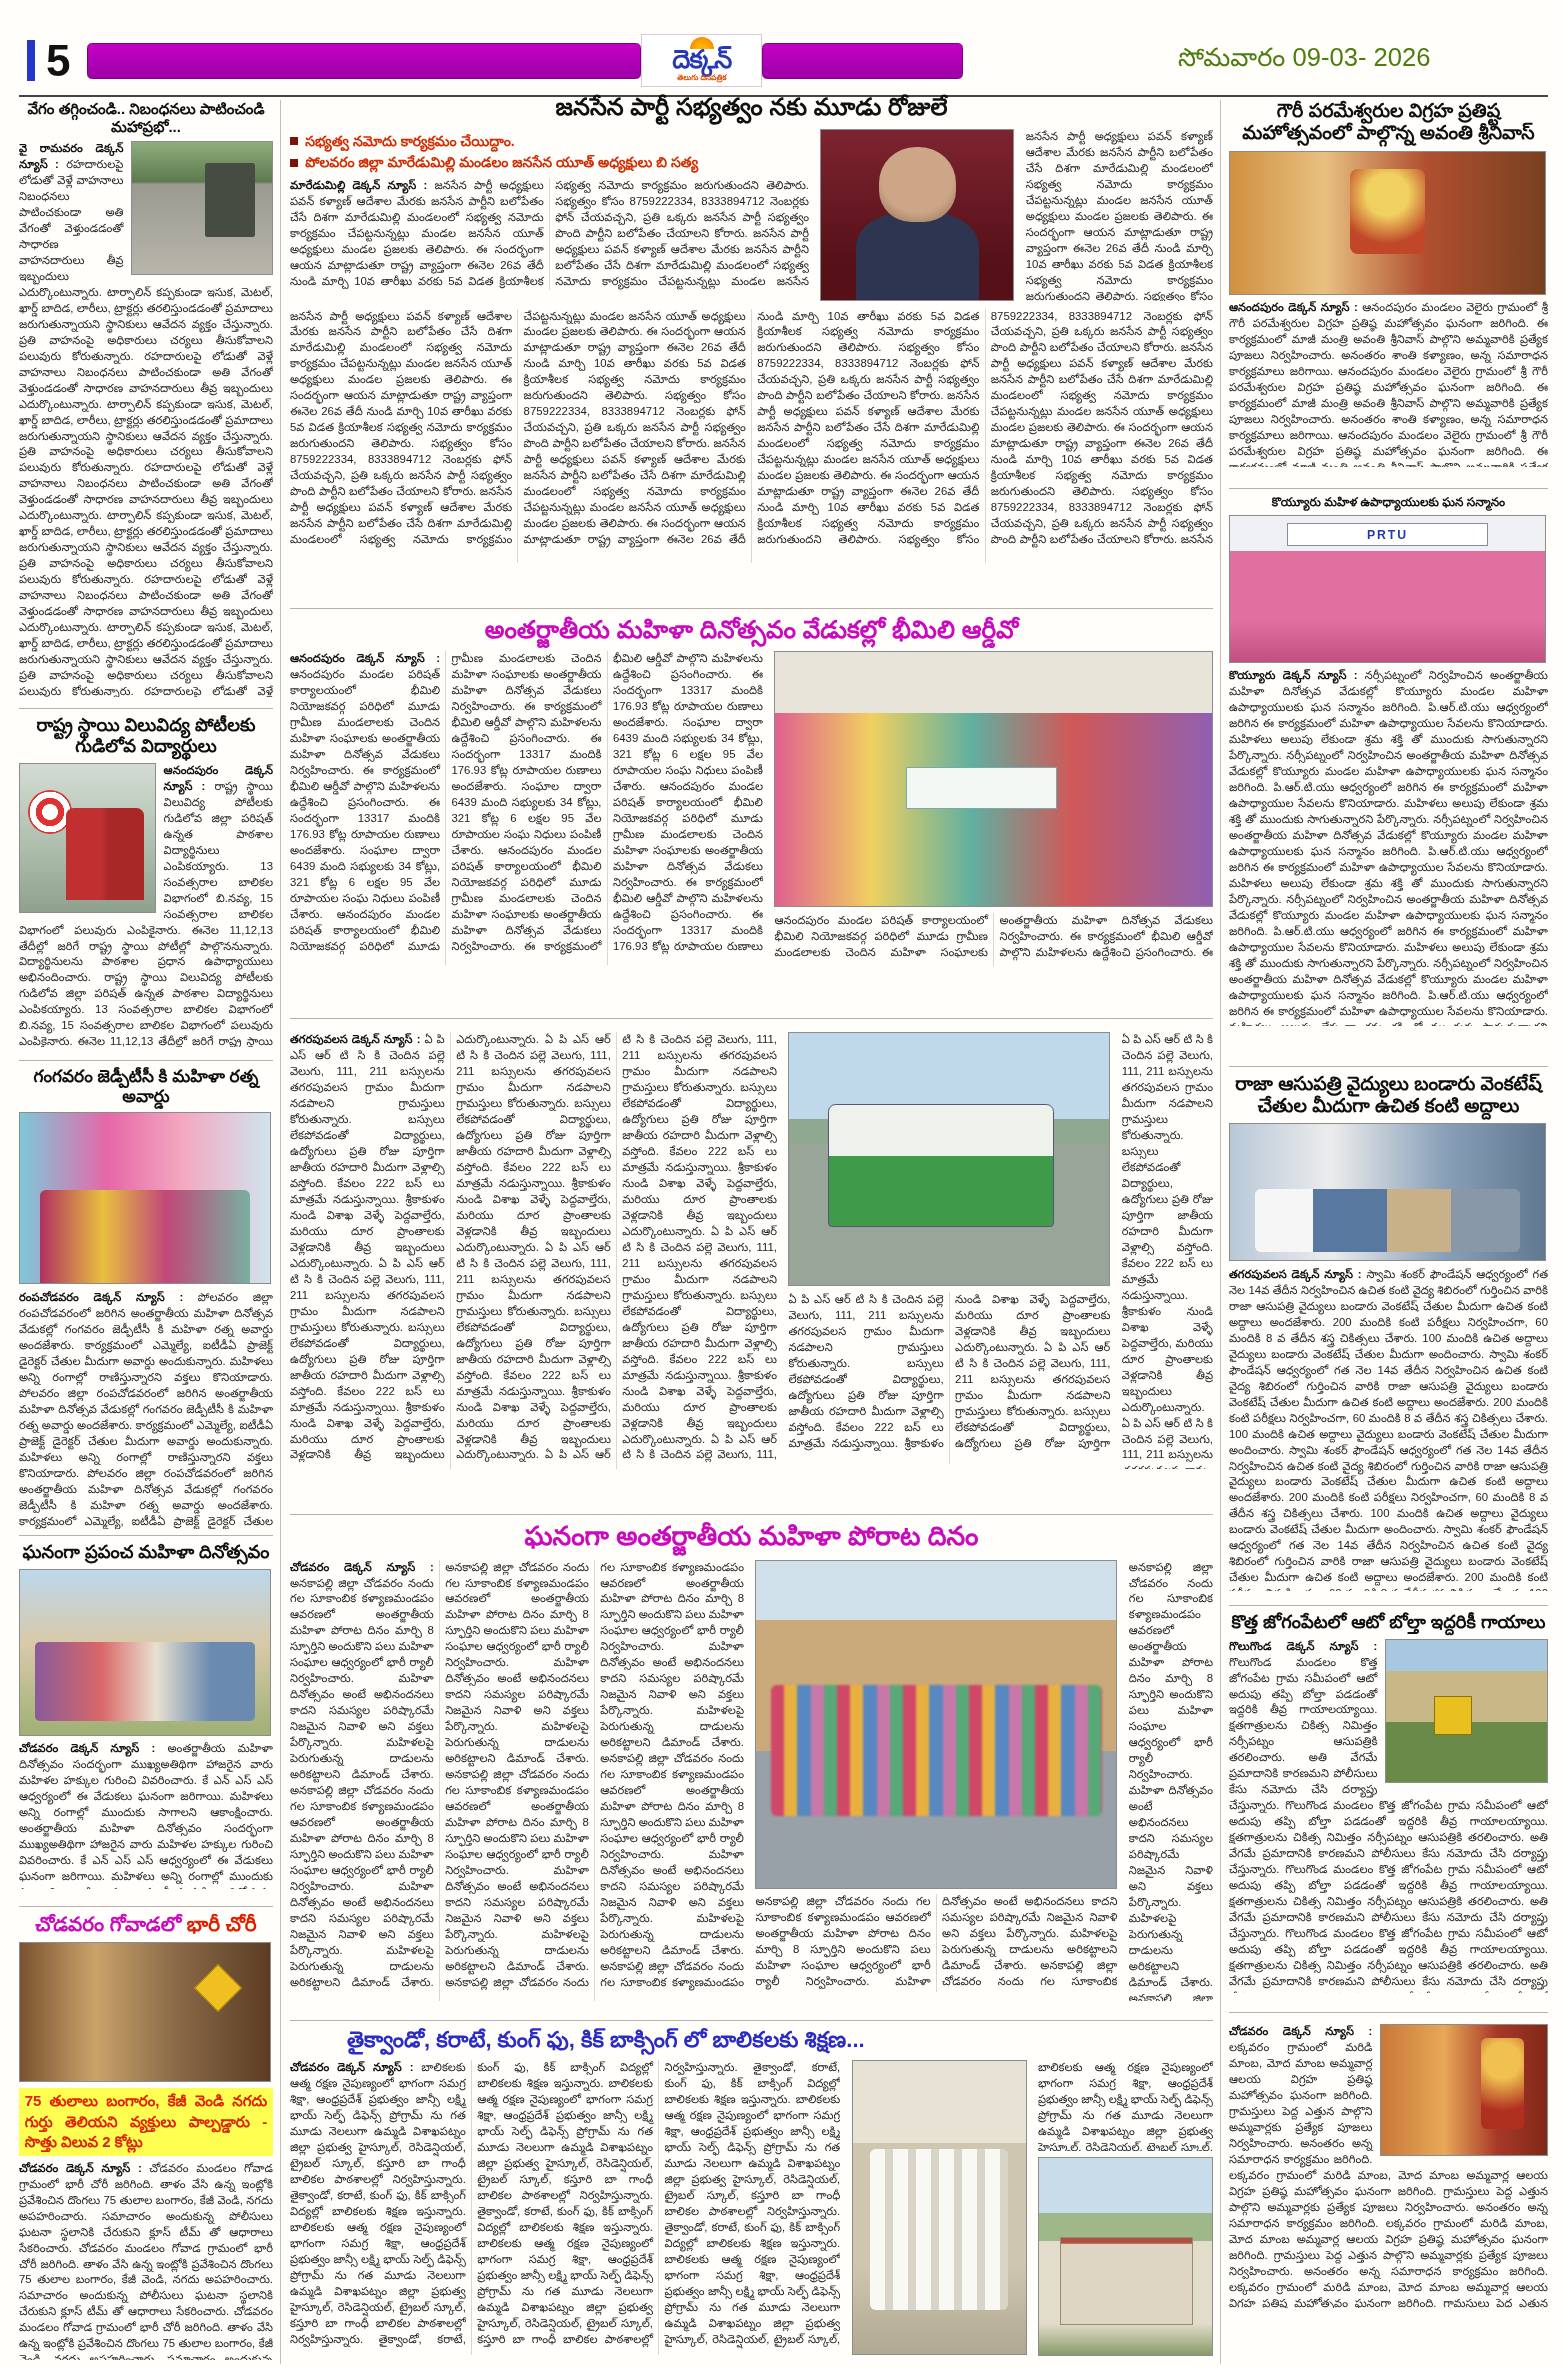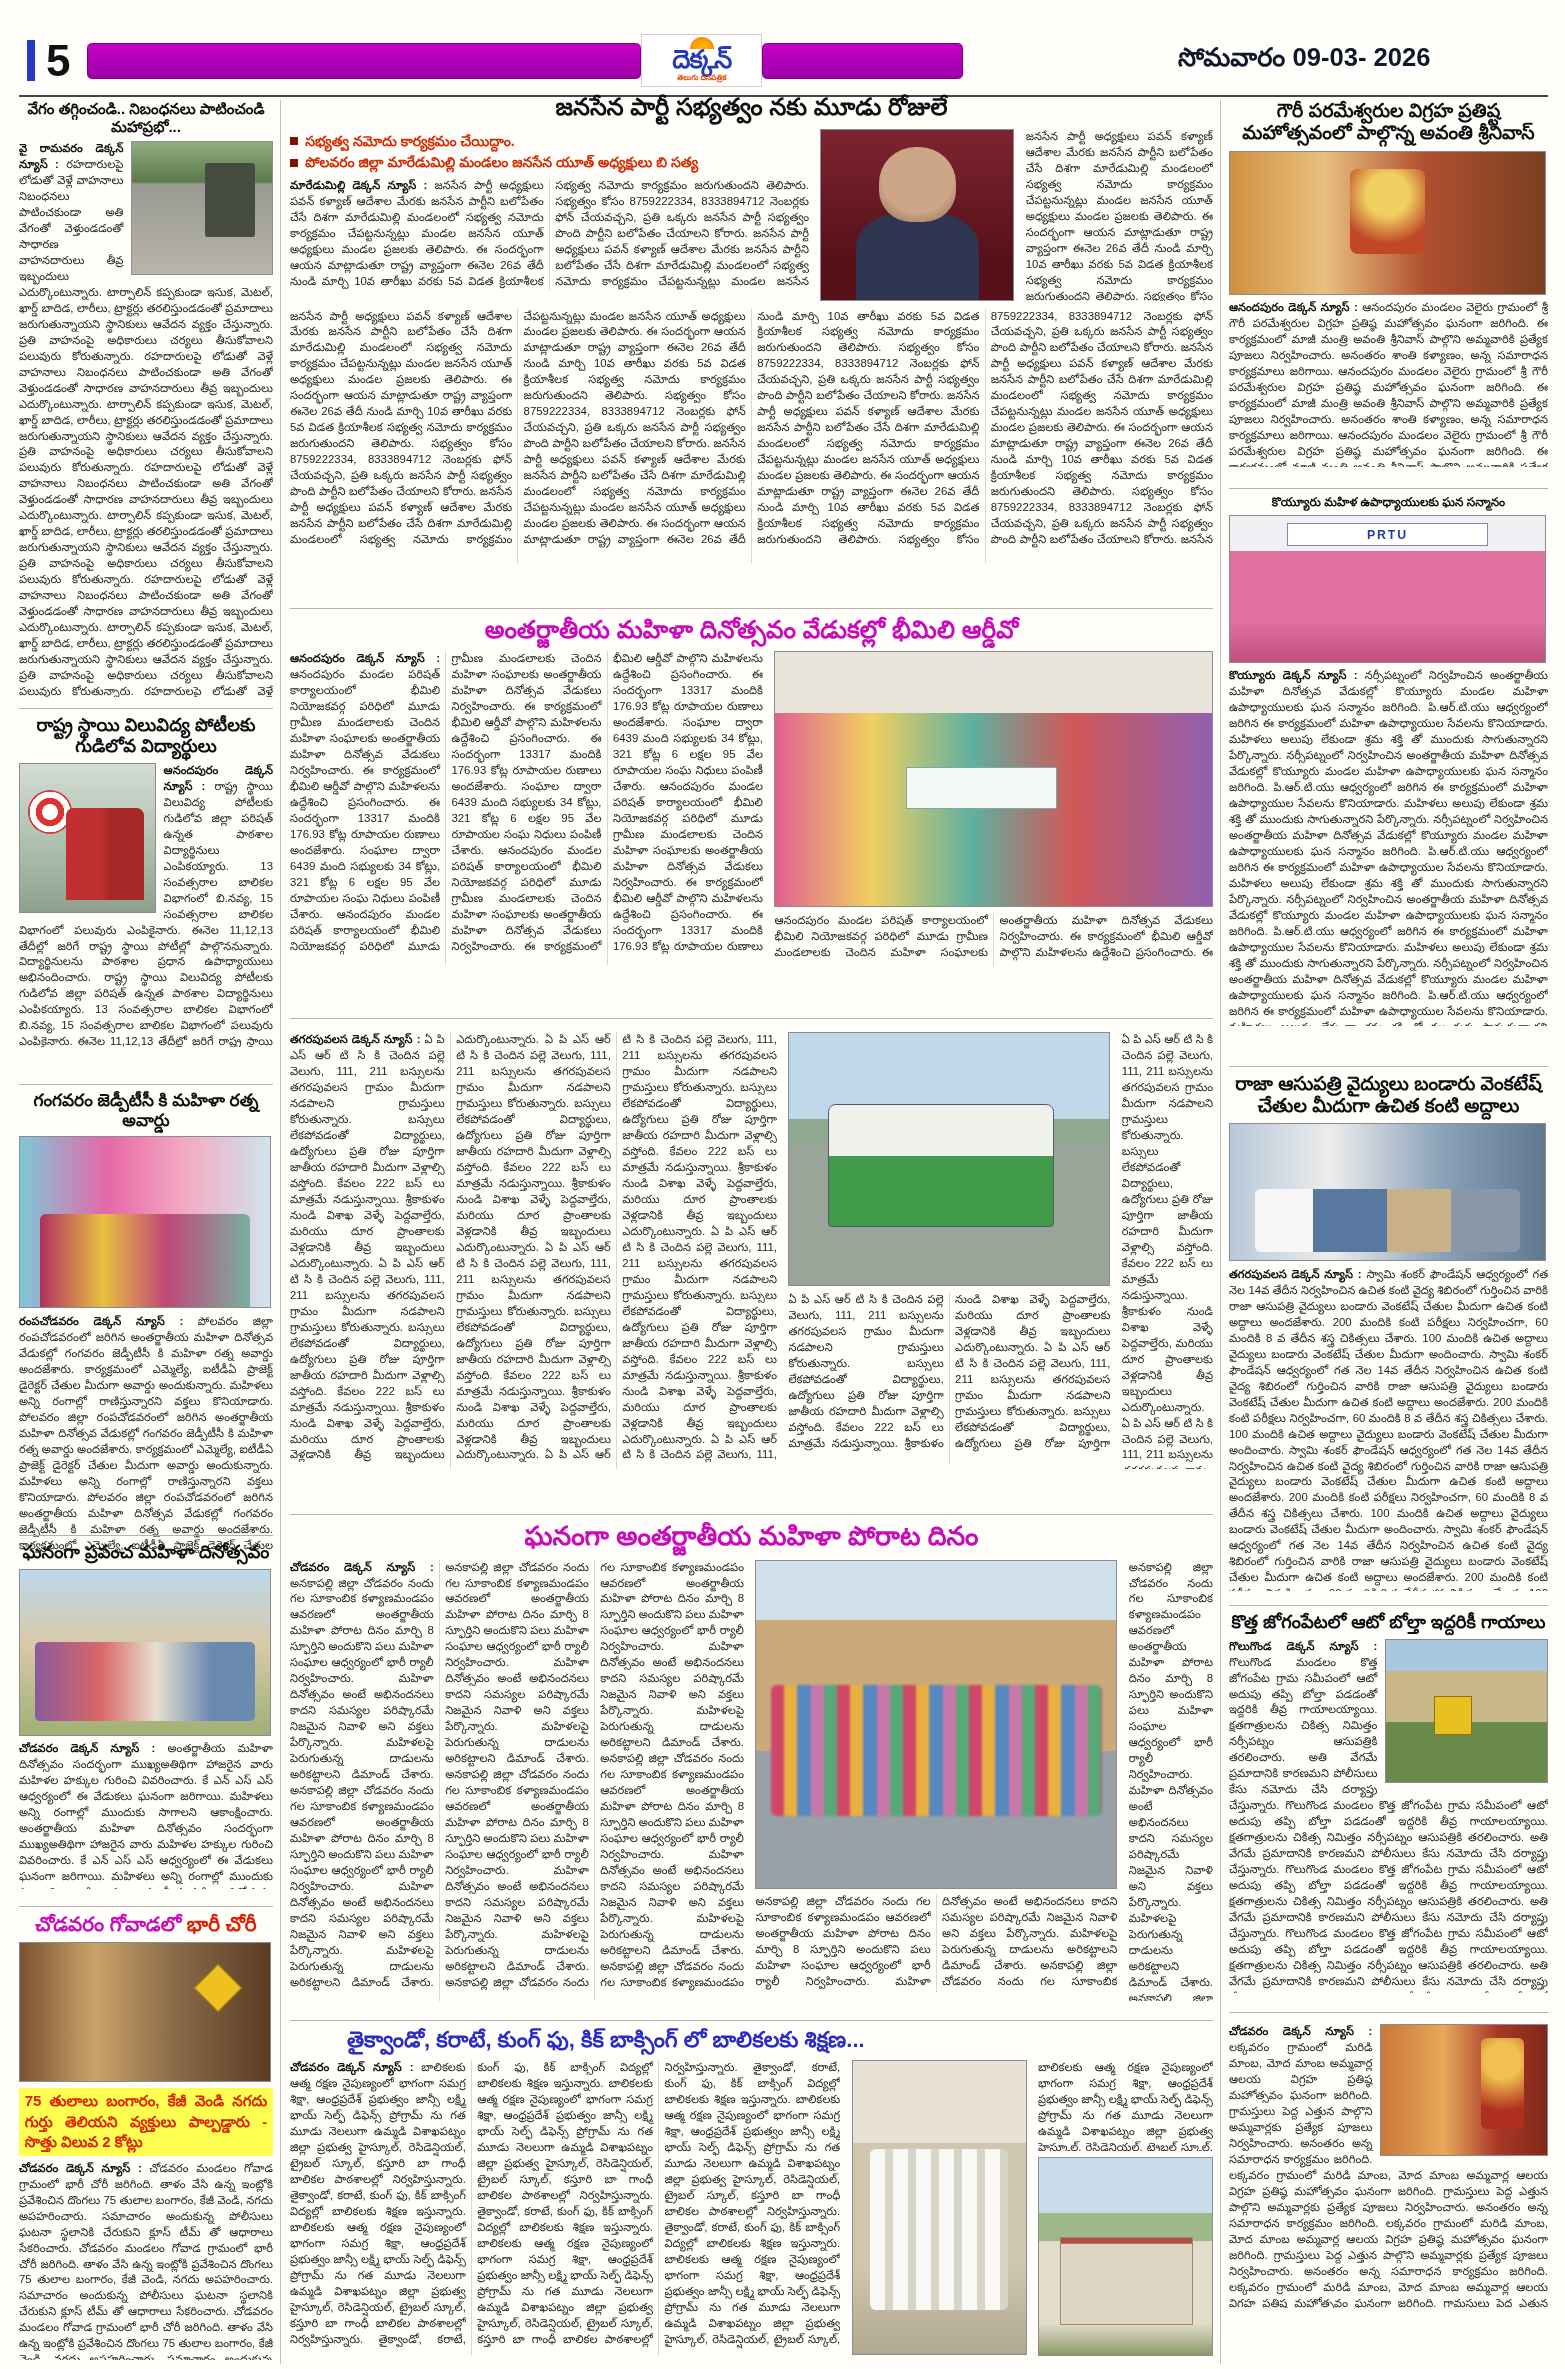--- a/index.html
+++ b/index.html
@@ -9,21 +9,21 @@
   
   .header { position:absolute; left:26.5px; top:32px; width:1518px; height:57px; display:flex; align-items:center; }
   .pageno { font-size:44px; font-weight:bold; color:#111; border-left:8.5px solid #2438c8; padding-left:11.4px; line-height:0.95; }
   .mbar { height:36px; background:linear-gradient(#c400c6,#9c00a6); border:1.9px solid #7c0084; border-radius:4.7px; }
   .mbar1 { width:554px; margin-left:17px; }
   .mbar2 { width:201px; }
   .masthead-box { width:121px; height:53px; background:#fff; border:0.9px solid #d8c8d8; display:flex; flex-direction:column; align-items:center; justify-content:center; position:relative; z-index:2; }
   .masthead-sun { width:24.6px; height:12.3px; border-radius:12.3px 12.3px 0 0; background:radial-gradient(circle at 50% 100%, #ffb300 30%, #ff8a00 70%); margin-bottom:-1.9px; }
   .masthead-title { font-size:25.6px; font-weight:bold; color:#2438b8; letter-spacing:-0.9px; line-height:1; }
   .masthead-tagline { font-size:7.6px; color:#e04a00; font-weight:bold; }
-  .dateline { margin-left:auto; margin-right:114px; font-size:25.6px; font-weight:bold; color:#0f172a; }
+  .dateline { margin-left:auto; margin-right:114px; font-size:25.6px; font-weight:normal; color:#4d7c0f; }
   .header-rule { position:absolute; left:19px; top:95px; width:1529px; height:1.9px; background:#444; }
 
   
   .vrule { position:absolute; top:100px; width:0.9px; height:2264px; background:#c6beb4; }
   .article { position:absolute; overflow:hidden; }
   .rule-top { border-top:0.9px solid #b9b1a6; padding-top:5.7px; }
   .headline { font-weight:bold; color:#101010; text-align:center; line-height:1.18; }
   .h-magenta { color:#cb0abe; }
   .h-blue { color:#2b2bc6; }
   .h-red { color:#e11f00; }
@@ -112,21 +112,21 @@
 
   <div class="article rule-top" style="left:19px; top:708px; width:254px; height:346px;">
     <div class="headline" style="font-size:18px;">రాష్ట్ర స్థాయి విలువిద్య పోటీలకు గుడిలోవ విద్యార్థులు</div>
     <div class="body-text" style="margin-top:5.7px; height:284px;">
       <div class="photo ph-archery fl-l" style="width:137px; height:150px;"></div>
       <span class="byline">ఆనందపురం డెక్కన్ న్యూస్ : </span>
       <span>రాష్ట్ర స్థాయి విలువిద్య పోటీలకు గుడిలోవ జిల్లా పరిషత్ ఉన్నత పాఠశాల విద్యార్థినులు ఎంపికయ్యారు. 13 సంవత్సరాల బాలికల విభాగంలో బి.నవ్య, 15 సంవత్సరాల బాలికల విభాగంలో పలువురు ఎంపికైనారు. ఈనెల 11,12,13 తేదీల్లో జరిగే రాష్ట్ర స్థాయి పోటీల్లో పాల్గొననున్నారు. విద్యార్థినులను పాఠశాల ప్రధాన ఉపాధ్యాయులు అభినందించారు. రాష్ట్ర స్థాయి విలువిద్య పోటీలకు గుడిలోవ జిల్లా పరిషత్ ఉన్నత పాఠశాల విద్యార్థినులు ఎంపికయ్యారు. 13 సంవత్సరాల బాలికల విభాగంలో బి.నవ్య, 15 సంవత్సరాల బాలికల విభాగంలో పలువురు ఎంపికైనారు. ఈనెల 11,12,13 తేదీల్లో జరిగే రాష్ట్ర స్థాయి పోటీల్లో పాల్గొననున్నారు. విద్యార్థినులను పాఠశాల ప్రధాన ఉపాధ్యాయులు అభినందించారు. రాష్ట్ర స్థాయి విలువిద్య పోటీలకు గుడిలోవ జిల్లా పరిషత్ ఉన్నత పాఠశాల విద్యార్థినులు ఎంపికయ్యారు. 13 సంవత్సరాల బాలికల విభాగంలో బి.నవ్య, 15 సంవత్సరాల బాలికల విభాగంలో పలువురు ఎంపికైనారు. ఈనెల 11,12,13 తేదీల్లో జరిగే రాష్ట్ర స్థాయి పోటీల్లో పాల్గొననున్నారు. విద్యార్థినులను పాఠశాల ప్రధాన ఉపాధ్యాయులు అభినందించారు. రాష్ట్ర స్థాయి విలువిద్య పోటీలకు గుడిలోవ జిల్లా పరిషత్ ఉన్నత పాఠశాల విద్యార్థినులు ఎంపికయ్యారు. 13 సంవత్సరాల బాలికల విభాగంలో బి.నవ్య, 15 సంవత్సరాల బాలికల విభాగంలో పలువురు ఎంపికైనారు. ఈనెల 11,12,13 తేదీల్లో జరిగే రాష్ట్ర స్థాయి పోటీల్లో పాల్గొననున్నారు. విద్యార్థినులను పాఠశాల ప్రధాన ఉపాధ్యాయులు అభినందించారు. రాష్ట్ర స్థాయి విలువిద్య పోటీలకు గుడిలోవ జిల్లా పరిషత్ ఉన్నత పాఠశాల విద్యార్థినులు ఎంపికయ్యారు. 13 సంవత్సరాల బాలికల విభాగంలో బి.నవ్య, 15 సంవత్సరాల బాలికల విభాగంలో పలువురు ఎంపికైనారు. ఈనెల 11,12,13 తేదీల్లో జరిగే రాష్ట్ర స్థాయి పోటీల్లో పాల్గొననున్నారు. విద్యార్థినులను పాఠశాల ప్రధాన ఉపాధ్యాయులు అభినందించారు. రాష్ట్ర స్థాయి విలువిద్య పోటీలకు గుడిలోవ జిల్లా పరిషత్ ఉన్నత పాఠశాల విద్యార్థినులు ఎంపికయ్యారు. 13 సంవత్సరాల బాలికల విభాగంలో బి.నవ్య, 15 సంవత్సరాల బాలికల విభాగంలో పలువురు ఎంపికైనారు. ఈనెల 11,12,13 తేదీల్లో జరిగే రాష్ట్ర స్థాయి పోటీల్లో పాల్గొననున్నారు. విద్యార్థినులను పాఠశాల ప్రధాన ఉపాధ్యాయులు అభినందించారు. రాష్ట్ర స్థాయి విలువిద్య పోటీలకు గుడిలోవ జిల్లా పరిషత్ ఉన్నత పాఠశాల విద్యార్థినులు ఎంపికయ్యారు. 13 సంవత్సరాల బాలికల విభాగంలో బి.నవ్య, 15 సంవత్సరాల బాలికల విభాగంలో పలువురు ఎంపికైనారు. ఈనెల 11,12,13 తేదీల్లో జరిగే రాష్ట్ర స్థాయి పోటీల్లో పాల్గొననున్నారు. విద్యార్థినులను పాఠశాల ప్రధాన ఉపాధ్యాయులు అభినందించారు. రాష్ట్ర స్థాయి విలువిద్య పోటీలకు గుడిలోవ జిల్లా పరిషత్ ఉన్నత పాఠశాల విద్యార్థినులు ఎంపికయ్యారు. 13 సంవత్సరాల బాలికల విభాగంలో బి.నవ్య, 15 సంవత్సరాల బాలికల విభాగంలో పలువురు ఎంపికైనారు. ఈనెల 11,12,13 తేదీల్లో జరిగే రాష్ట్ర స్థాయి పోటీల్లో పాల్గొననున్నారు. విద్యార్థినులను పాఠశాల ప్రధాన ఉపాధ్యాయులు అభినందించారు. రాష్ట్ర స్థాయి విలువిద్య పోటీలకు గుడిలోవ జిల్లా పరిషత్ ఉన్నత పాఠశాల విద్యార్థినులు ఎంపికయ్యారు. 13 సంవత్సరాల బాలికల విభాగంలో బి.నవ్య, 15 సంవత్సరాల బాలికల విభాగంలో పలువురు ఎంపికైనారు. ఈనెల 11,12,13 తేదీల్లో జరిగే రాష్ట్ర స్థాయి పోటీల్లో పాల్గొననున్నారు. విద్యార్థినులను పాఠశాల ప్రధాన ఉపాధ్యాయులు అభినందించారు. రాష్ట్ర స్థాయి విలువిద్య పోటీలకు గుడిలోవ జిల్లా పరిషత్ ఉన్నత పాఠశాల విద్యార్థినులు ఎంపికయ్యారు. 13 సంవత్సరాల బాలికల విభాగంలో బి.నవ్య, 15 సంవత్సరాల బాలికల విభాగంలో పలువురు ఎంపికైనారు. ఈనెల 11,12,13 తేదీల్లో జరిగే రాష్ట్ర స్థాయి పోటీల్లో పాల్గొననున్నారు. విద్యార్థినులను పాఠశాల ప్రధాన ఉపాధ్యాయులు అభినందించారు. </span>
     </div>
   </div>
 
-  <div class="article rule-top" style="left:19px; top:1060px; width:254px; height:469px;margin-top:24px;">
+  <div class="article rule-top" style="left:19px; top:1060px; width:254px; height:469px;">
     <div class="headline" style="font-size:17px;">గంగవరం జెడ్పీటీసీ కి మహిళా రత్న అవార్డు</div>
     <div class="photo ph-award" style="width:252px; height:172px; margin:5.7px 0;"></div>
     <div class="body-text" style="height:242px;">
       <span class="byline">రంపచోడవరం డెక్కన్ న్యూస్ : </span>
       <span>పోలవరం జిల్లా రంపచోడవరంలో జరిగిన అంతర్జాతీయ మహిళా దినోత్సవ వేడుకల్లో గంగవరం జెడ్పీటీసీ కి మహిళా రత్న అవార్డు అందజేశారు. కార్యక్రమంలో ఎమ్మెల్యే, ఐటీడీఏ ప్రాజెక్ట్ డైరెక్టర్ చేతుల మీదుగా అవార్డు అందుకున్నారు. మహిళలు అన్ని రంగాల్లో రాణిస్తున్నారని వక్తలు కొనియాడారు. పోలవరం జిల్లా రంపచోడవరంలో జరిగిన అంతర్జాతీయ మహిళా దినోత్సవ వేడుకల్లో గంగవరం జెడ్పీటీసీ కి మహిళా రత్న అవార్డు అందజేశారు. కార్యక్రమంలో ఎమ్మెల్యే, ఐటీడీఏ ప్రాజెక్ట్ డైరెక్టర్ చేతుల మీదుగా అవార్డు అందుకున్నారు. మహిళలు అన్ని రంగాల్లో రాణిస్తున్నారని వక్తలు కొనియాడారు. పోలవరం జిల్లా రంపచోడవరంలో జరిగిన అంతర్జాతీయ మహిళా దినోత్సవ వేడుకల్లో గంగవరం జెడ్పీటీసీ కి మహిళా రత్న అవార్డు అందజేశారు. కార్యక్రమంలో ఎమ్మెల్యే, ఐటీడీఏ ప్రాజెక్ట్ డైరెక్టర్ చేతుల మీదుగా అవార్డు అందుకున్నారు. మహిళలు అన్ని రంగాల్లో రాణిస్తున్నారని వక్తలు కొనియాడారు. పోలవరం జిల్లా రంపచోడవరంలో జరిగిన అంతర్జాతీయ మహిళా దినోత్సవ వేడుకల్లో గంగవరం జెడ్పీటీసీ కి మహిళా రత్న అవార్డు అందజేశారు. కార్యక్రమంలో ఎమ్మెల్యే, ఐటీడీఏ ప్రాజెక్ట్ డైరెక్టర్ చేతుల మీదుగా అవార్డు అందుకున్నారు. మహిళలు అన్ని రంగాల్లో రాణిస్తున్నారని వక్తలు కొనియాడారు. పోలవరం జిల్లా రంపచోడవరంలో జరిగిన అంతర్జాతీయ మహిళా దినోత్సవ వేడుకల్లో గంగవరం జెడ్పీటీసీ కి మహిళా రత్న అవార్డు అందజేశారు. కార్యక్రమంలో ఎమ్మెల్యే, ఐటీడీఏ ప్రాజెక్ట్ డైరెక్టర్ చేతుల మీదుగా అవార్డు అందుకున్నారు. మహిళలు అన్ని రంగాల్లో రాణిస్తున్నారని వక్తలు కొనియాడారు. పోలవరం జిల్లా రంపచోడవరంలో జరిగిన అంతర్జాతీయ మహిళా దినోత్సవ వేడుకల్లో గంగవరం జెడ్పీటీసీ కి మహిళా రత్న అవార్డు అందజేశారు. కార్యక్రమంలో ఎమ్మెల్యే, ఐటీడీఏ ప్రాజెక్ట్ డైరెక్టర్ చేతుల మీదుగా అవార్డు అందుకున్నారు. మహిళలు అన్ని రంగాల్లో రాణిస్తున్నారని వక్తలు కొనియాడారు. పోలవరం జిల్లా రంపచోడవరంలో జరిగిన అంతర్జాతీయ మహిళా దినోత్సవ వేడుకల్లో గంగవరం జెడ్పీటీసీ కి మహిళా రత్న అవార్డు అందజేశారు. కార్యక్రమంలో ఎమ్మెల్యే, ఐటీడీఏ ప్రాజెక్ట్ డైరెక్టర్ చేతుల మీదుగా అవార్డు అందుకున్నారు. మహిళలు అన్ని రంగాల్లో రాణిస్తున్నారని వక్తలు కొనియాడారు. పోలవరం జిల్లా రంపచోడవరంలో జరిగిన అంతర్జాతీయ మహిళా దినోత్సవ వేడుకల్లో గంగవరం జెడ్పీటీసీ కి మహిళా రత్న అవార్డు అందజేశారు. కార్యక్రమంలో ఎమ్మెల్యే, ఐటీడీఏ ప్రాజెక్ట్ డైరెక్టర్ చేతుల మీదుగా అవార్డు అందుకున్నారు. మహిళలు అన్ని రంగాల్లో రాణిస్తున్నారని వక్తలు కొనియాడారు. పోలవరం జిల్లా రంపచోడవరంలో జరిగిన అంతర్జాతీయ మహిళా దినోత్సవ వేడుకల్లో గంగవరం జెడ్పీటీసీ కి మహిళా రత్న అవార్డు అందజేశారు. కార్యక్రమంలో ఎమ్మెల్యే, ఐటీడీఏ ప్రాజెక్ట్ డైరెక్టర్ చేతుల మీదుగా అవార్డు అందుకున్నారు. మహిళలు అన్ని రంగాల్లో రాణిస్తున్నారని వక్తలు కొనియాడారు. పోలవరం జిల్లా రంపచోడవరంలో జరిగిన అంతర్జాతీయ మహిళా దినోత్సవ వేడుకల్లో గంగవరం జెడ్పీటీసీ కి మహిళా రత్న అవార్డు అందజేశారు. కార్యక్రమంలో ఎమ్మెల్యే, ఐటీడీఏ ప్రాజెక్ట్ డైరెక్టర్ చేతుల మీదుగా అవార్డు అందుకున్నారు. మహిళలు అన్ని రంగాల్లో రాణిస్తున్నారని వక్తలు కొనియాడారు. </span>
     </div>
   </div>
 
   <div class="article rule-top" style="left:19px; top:1535px; width:254px; height:365px;">
     <div class="headline" style="font-size:18px;">ఘనంగా ప్రపంచ మహిళా దినోత్సవం</div>

